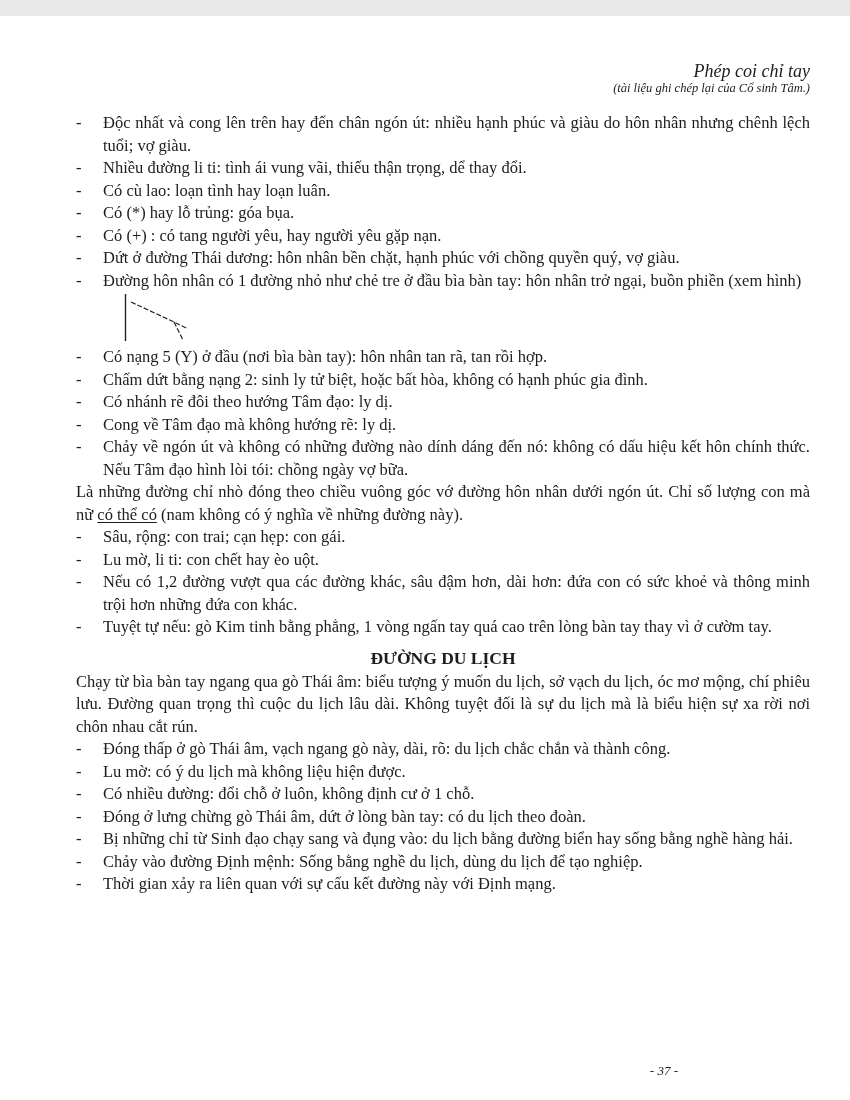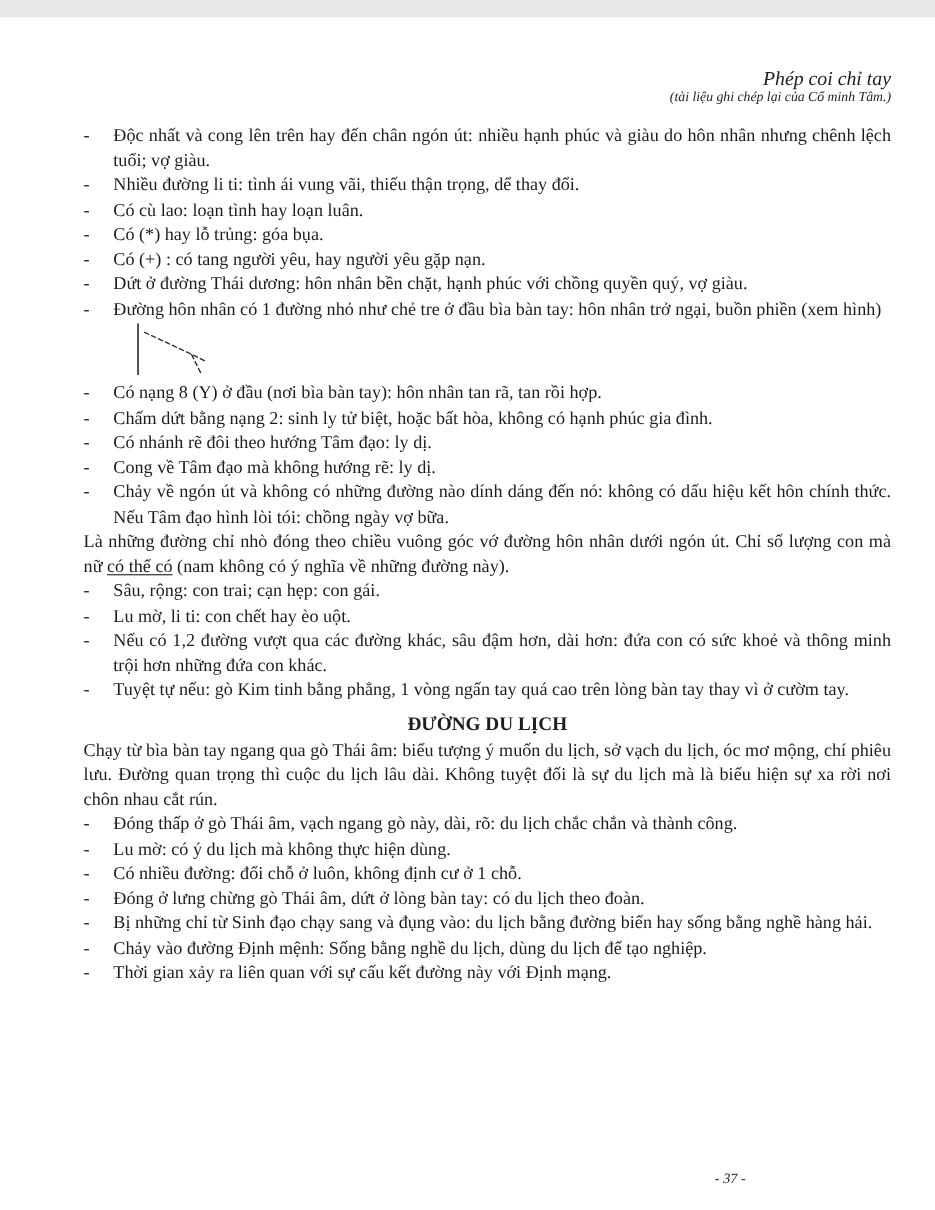--- a/index.html
+++ b/index.html
@@ -44,21 +44,21 @@
     line-height: 15px;
   }
 </style>
 </head>
 <body>
 
 <div class="page">
 
   <div class="header">
     <div class="header-title">Phép coi chỉ tay</div>
-    <div class="header-subtitle">(tài liệu ghi chép lại của Cổ minh Tâm.)</div>
+    <div class="header-subtitle">(tài liệu ghi chép lại của Cổ sinh Tâm.)</div>
   </div>
 
   <div class="content">
 
     <div class="bullet">
       <span class="marker">-</span>
       <span class="btext">Độc nhất và cong lên trên hay đến chân ngón út: nhiều hạnh phúc và giàu do hôn nhân nhưng chênh lệch tuổi; vợ giàu.</span>
     </div>
     <div class="bullet">
       <span class="marker">-</span>
@@ -88,21 +88,21 @@
     <div class="figure-wrap">
       <svg width="80" height="54" viewBox="0 0 80 54">
         <line x1="5.5" y1="2" x2="5.5" y2="49" stroke="#222" stroke-width="1.4"></line>
         <polyline points="11,10 54,30 68,37" fill="none" stroke="#222" stroke-width="1.2" stroke-dasharray="5,2"></polyline>
         <line x1="54" y1="30" x2="63" y2="48" stroke="#222" stroke-width="1.2" stroke-dasharray="5,2"></line>
       </svg>
     </div>
 
     <div class="bullet">
       <span class="marker">-</span>
-      <span class="btext">Có nạng 8 (Y) ở đầu (nơi bìa bàn tay): hôn nhân tan rã, tan rồi hợp.</span>
+      <span class="btext">Có nạng 5 (Y) ở đầu (nơi bìa bàn tay): hôn nhân tan rã, tan rồi hợp.</span>
     </div>
     <div class="bullet">
       <span class="marker">-</span>
       <span class="btext">Chấm dứt bằng nạng 2: sinh ly tử biệt, hoặc bất hòa, không có hạnh phúc gia đình.</span>
     </div>
     <div class="bullet">
       <span class="marker">-</span>
       <span class="btext">Có nhánh rẽ đôi theo hướng Tâm đạo: ly dị.</span>
     </div>
     <div class="bullet">
@@ -135,21 +135,21 @@
 
     <div class="section-heading">ĐƯỜNG DU LỊCH</div>
     <div class="para">Chạy từ bìa bàn tay ngang qua gò Thái âm: biểu tượng ý muốn du lịch, sở vạch du lịch, óc mơ mộng, chí phiêu lưu. Đường quan trọng thì cuộc du lịch lâu dài. Không tuyệt đối là sự du lịch mà là biểu hiện sự xa rời nơi chôn nhau cắt rún.</div>
 
     <div class="bullet">
       <span class="marker">-</span>
       <span class="btext">Đóng thấp ở gò Thái âm, vạch ngang gò này, dài, rõ: du lịch chắc chắn và thành công.</span>
     </div>
     <div class="bullet">
       <span class="marker">-</span>
-      <span class="btext">Lu mờ: có ý du lịch mà không thực hiện dùng.</span>
+      <span class="btext">Lu mờ: có ý du lịch mà không liệu hiện được.</span>
     </div>
     <div class="bullet">
       <span class="marker">-</span>
       <span class="btext">Có nhiều đường: đổi chỗ ở luôn, không định cư ở 1 chỗ.</span>
     </div>
     <div class="bullet">
       <span class="marker">-</span>
       <span class="btext">Đóng ở lưng chừng gò Thái âm, dứt ở lòng bàn tay: có du lịch theo đoàn.</span>
     </div>
     <div class="bullet">

